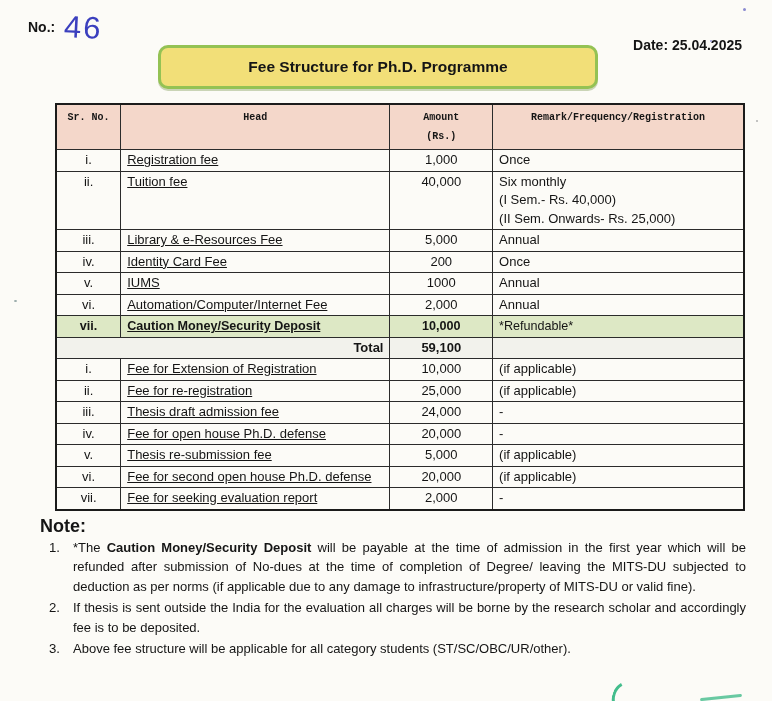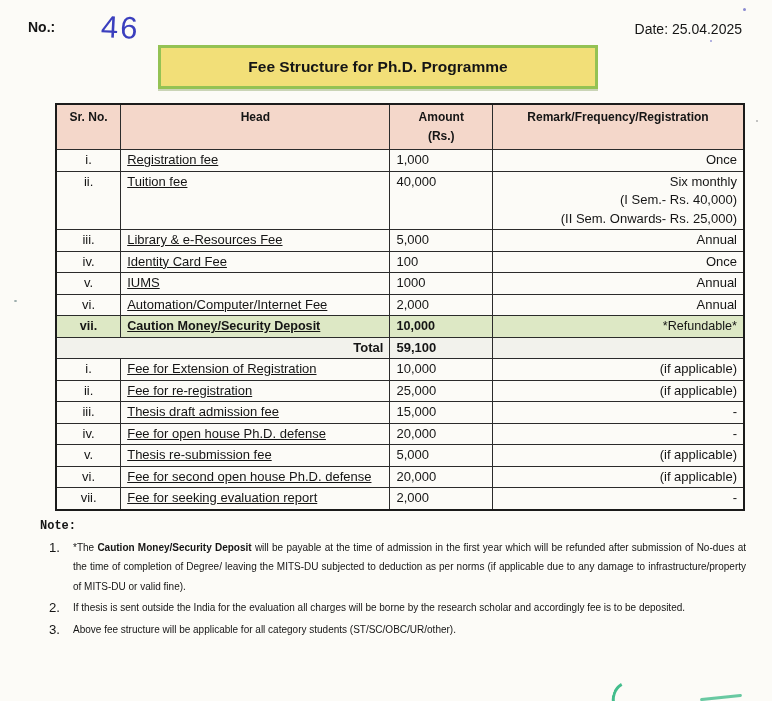--- a/index.html
+++ b/index.html
@@ -20,65 +20,65 @@
     font-family:"Liberation Sans", sans-serif;
     color:#151515;
     position:relative;
     overflow:hidden;
   }
   .bold{font-weight:normal;}
   .top-row{
     display:flex;justify-content:space-between;align-items:flex-start;
     padding:12px 30px 0 28px;height:44px;
   }
-  .doc-no{display:flex;align-items:flex-start;gap:37px;}
+  .doc-no{display:flex;align-items:flex-start;}
   .doc-no-label{font-weight:bold;font-size:14px;margin-top:7px;}
   .doc-no-hand{
     font-size:31px;color:var(--ink-blue);margin-left:9px;margin-top:-2px;
     transform:rotate(3deg);letter-spacing:2px;font-weight:400;
   }
-  .doc-date{font-weight:normal;font-size:14px;margin-top:9px;}
+  .doc-date{font-weight:bold;font-size:14px;margin-top:25px;}
   .title-box{
     width:440px;margin:1px 0 0 158px;
     background:var(--title-bg);
     border:3px solid var(--title-border);
-    border-radius:0;
+    border-radius:10px;
     padding:7px 10px 8px 10px;
     text-align:center;font-weight:bold;font-size:15.5px;line-height:23px;
     box-shadow:0 2px 0 rgba(110,140,60,.35);
   }
   table.fee{
     margin:14px 0 0 55px;width:690px;
     border-collapse:collapse;
     border:2px solid #1b1b1b;
     font-size:13px;
   }
   table.fee th, table.fee td{
     border:1px solid var(--line);
     vertical-align:top;
   }
   table.fee th{
     background:var(--header-bg);
-    font-weight:bold;font-size:12px;line-height:19px;
-    padding:3px 4px;white-space:pre-line;
+    font-weight:bold;font-size:10px;line-height:19px;
+    padding:3px 4px;white-space:pre-line;font-family:Liberation Mono, monospace;
   }
   table.fee td{padding:1px 6px;line-height:18.5px;}
   td.c-sr{text-align:center;}
   td.c-head{padding-left:9px;text-decoration:underline;}
-  td.c-amt{text-align:left;}
-  td.c-rem{padding-left:10px;text-align:right;}
+  td.c-amt{text-align:center;}
+  td.c-rem{padding-left:10px;}
   tr.hl td{background:var(--hl-green);font-weight:bold;font-size:12.6px;}
   tr.total td{background:var(--total-bg);font-weight:bold;}
   td.c-total{text-align:right;padding-right:10px;border-radius:7px;}
   .rem-line{display:block;}
   .notes{margin:5px 26px 0 40px;}
-  .note-label{font-weight:bold;font-size:12px;line-height:20px;font-family:Liberation Mono, monospace;}
+  .note-label{font-weight:bold;font-size:18px;line-height:20px;}
   .note-item{display:flex;margin-top:2px;}
   .note-num{flex:0 0 33px;padding-left:9px;font-size:13.2px;line-height:19.5px;}
-  .note-text{flex:1;text-align:justify;font-size:10px;line-height:19.5px;}
+  .note-text{flex:1;text-align:justify;font-size:13px;line-height:19.5px;}
   
   .speck{position:absolute;border-radius:50%;pointer-events:none;}
   .speck.s1{width:3px;height:3px;background:#8a8ad0;right:26px;top:8px;}
   .speck.s2{width:2px;height:2px;background:#9a9ad8;right:60px;top:40px;}
   .speck.s3{width:2px;height:2px;background:#b0b0b0;right:14px;top:120px;}
   .speck.s4{width:3px;height:2px;background:#9aa;left:14px;top:300px;}
   .pen-arc{
     position:absolute;left:612px;bottom:-14px;width:30px;height:34px;
     border:3px solid transparent;border-left:3px solid var(--pen-green);
     border-radius:50%;transform:rotate(18deg);
@@ -144,21 +144,21 @@
           <td class="c-sr">iii.</td>
           <td class="c-head">Library &amp; e-Resources Fee</td>
           <td class="c-amt">5,000</td>
           <td class="c-rem">
             <span class="rem-line">Annual</span>
           </td>
         </tr>
         <tr class="">
           <td class="c-sr">iv.</td>
           <td class="c-head">Identity Card Fee</td>
-          <td class="c-amt">100</td>
+          <td class="c-amt">200</td>
           <td class="c-rem">
             <span class="rem-line">Once</span>
           </td>
         </tr>
         <tr class="">
           <td class="c-sr">v.</td>
           <td class="c-head">IUMS</td>
           <td class="c-amt">1000</td>
           <td class="c-rem">
             <span class="rem-line">Annual</span>
@@ -197,21 +197,21 @@
           <td class="c-sr">ii.</td>
           <td class="c-head">Fee for re-registration</td>
           <td class="c-amt">25,000</td>
           <td class="c-rem">
             <span class="rem-line">(if applicable)</span>
           </td>
         </tr>
         <tr class="">
           <td class="c-sr">iii.</td>
           <td class="c-head">Thesis draft admission fee</td>
-          <td class="c-amt">15,000</td>
+          <td class="c-amt">24,000</td>
           <td class="c-rem">
             <span class="rem-line">-</span>
           </td>
         </tr>
         <tr class="">
           <td class="c-sr">iv.</td>
           <td class="c-head">Fee for open house Ph.D. defense</td>
           <td class="c-amt">20,000</td>
           <td class="c-rem">
             <span class="rem-line">-</span>

